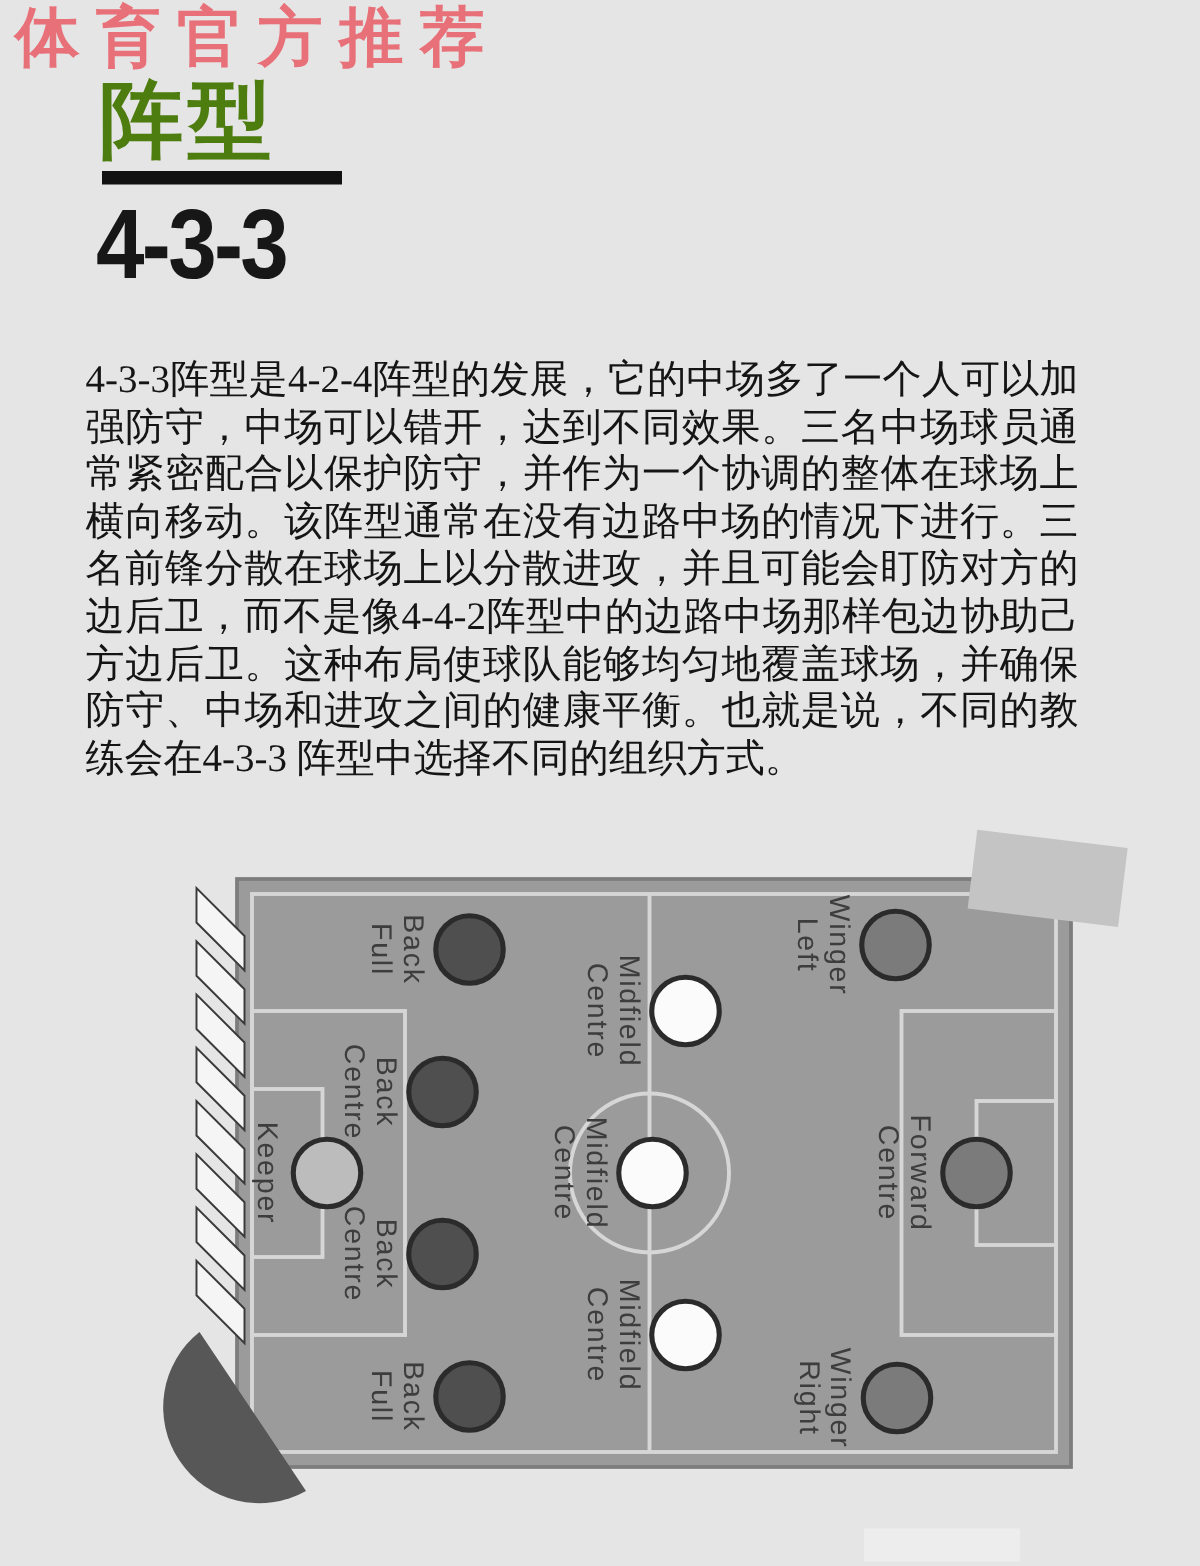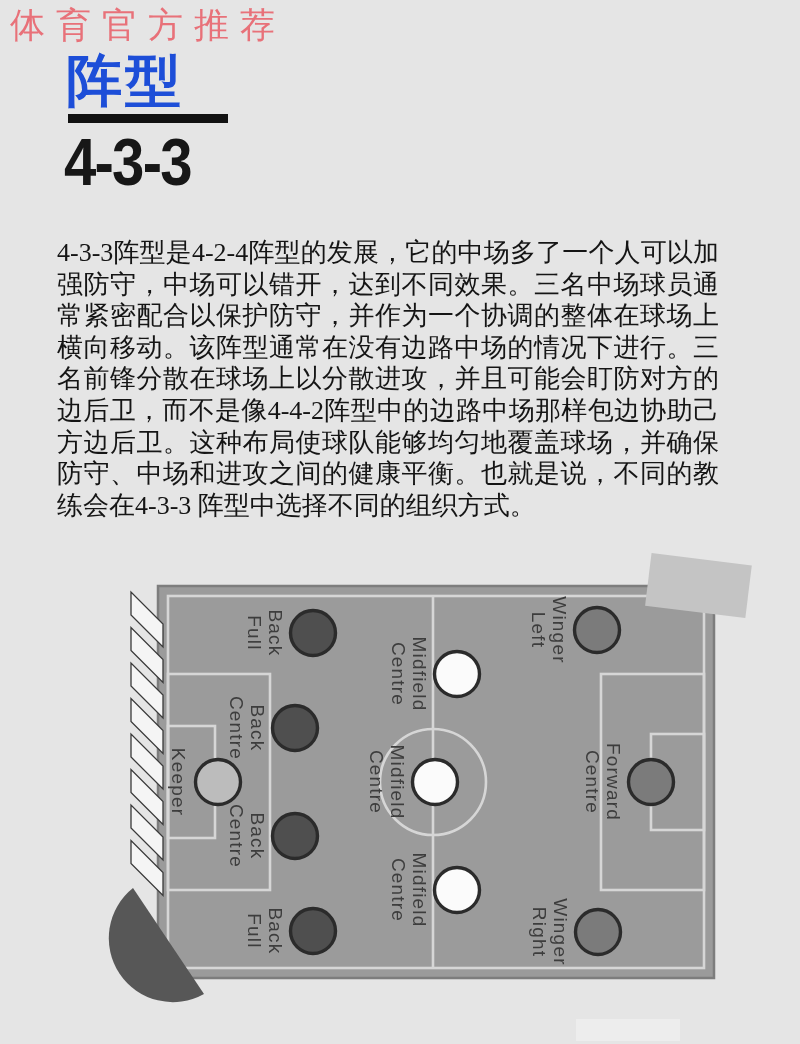--- a/index.html
+++ b/index.html
@@ -6,30 +6,30 @@
   .page{
     position:relative;
     width:800px;height:1044px;
     background:#e5e5e5;
     overflow:hidden;
     font-family:"Liberation Sans",sans-serif;
   }
   .ribbon{
     position:absolute;left:10px;top:0px;
     font-family:"Liberation Serif","DejaVu Serif",serif;
-    font-size:35px;line-height:52px;
+    font-size:43px;line-height:52px;
     letter-spacing:11px;
-    font-weight:400;
+    font-weight:700;
     white-space:nowrap;
   }
   .title{
     position:absolute;left:66px;top:50px;
     font-family:"DejaVu Sans","Liberation Sans",sans-serif;
     font-size:56px;line-height:62px;
-    font-weight:900;color:#1d4ed8;
+    font-weight:900;color:#4d7c0f;
     letter-spacing:3px;
     white-space:nowrap;
   }
   .title-underline{
     position:absolute;left:68px;top:114px;
     width:160px;height:9px;background:#121212;
   }
   .subtitle{
     position:absolute;left:64px;top:126px;
     font-family:"Liberation Sans",sans-serif;

